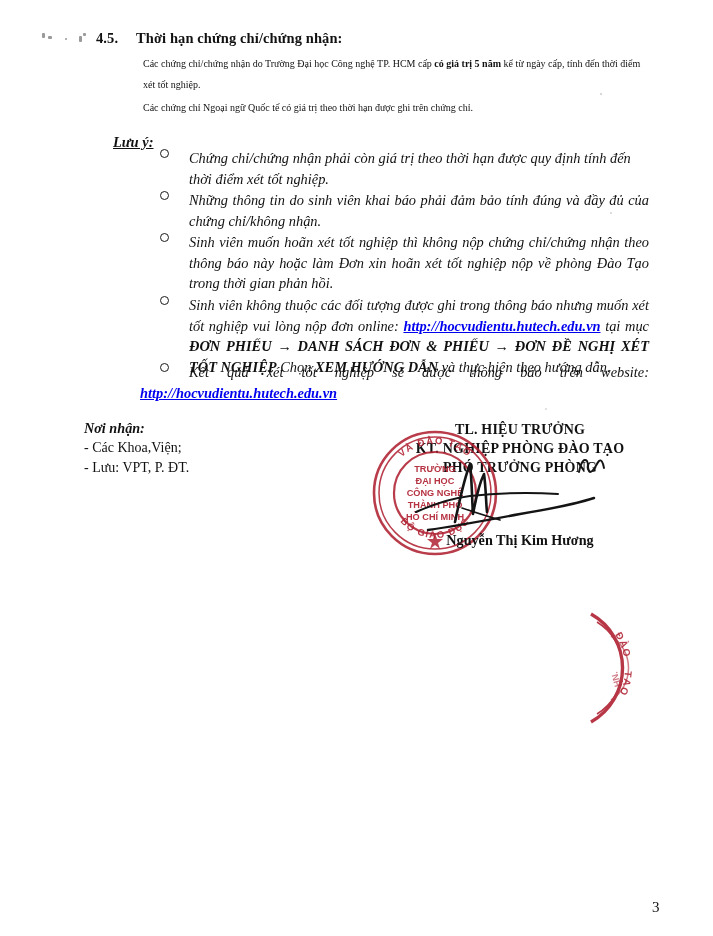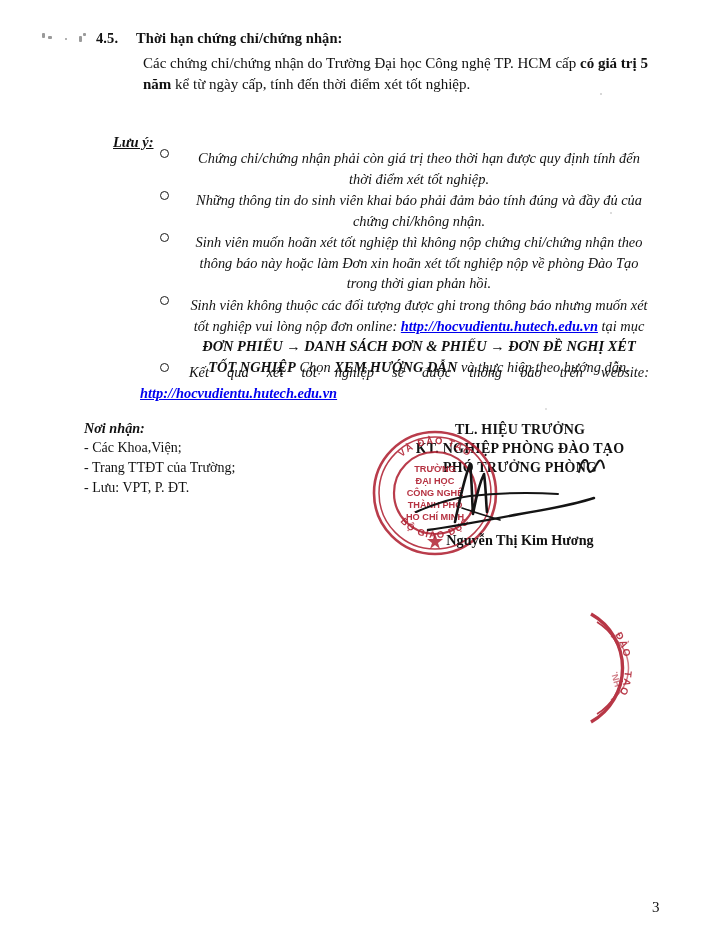--- a/index.html
+++ b/index.html
@@ -39,21 +39,21 @@
   .section-head .num {
     display: inline-block;
     width: 40px;
   }
 
   
   .para {
     position: absolute;
     left: 143px;
     width: 505px;
-    font-size: 15px;
+    font-size: 10px;
     line-height: 21px;
     text-align: left;
   }
   .para b { font-weight: bold; }
 
   #para-1 { top: 53px; }
   #para-2 { top: 97px; }
 
   
   .note-head {
@@ -81,21 +81,20 @@
     width: 9px;
     height: 9px;
     box-sizing: border-box;
     border: 1.3px solid #1a1a1a;
     border-radius: 50%;
     font-size: 0;
   }
   .bullet .btext {
     display: block;
     margin-left: 29px;
-    text-align: center;
   }
 
   #bullet-1 { left: 160px; top: 148px; width: 489px; }
   #bullet-2 { left: 160px; top: 190px; width: 489px; text-align: justify; }
   #bullet-3 { left: 160px; top: 232px; width: 489px; text-align: justify; }
   #bullet-4 { left: 160px; top: 295px; width: 489px; text-align: justify; }
   #bullet-5 { left: 160px; top: 362px; width: 489px; }
 
   #bullet-5 .btext { text-align: justify; }
   #bullet-5 .btext::after {
@@ -227,20 +226,21 @@
   <div class="speck" style="left:545px;top:408px;width:2px;height:2px;opacity:.4;"></div>
 
   <div class="section-head">
     <span class="num">4.5.</span><span>Thời hạn chứng chỉ/chứng nhận:</span>
   </div>
 
   <div class="para" id="para-1">
     <span>Các chứng chỉ/chứng nhận do Trường Đại học Công nghệ TP. HCM cấp </span><b>có giá trị 5 năm</b><span> kể từ ngày cấp, tính đến thời điểm xét tốt nghiệp.</span>
   </div>
 
+  <div class="para" id="para-2">Các chứng chỉ Ngoại ngữ Quốc tế có giá trị theo thời hạn được ghi trên chứng chỉ.</div>
 
   <div class="note-head">Lưu ý:</div>
 
   <div class="bullet" id="bullet-1">
     <span class="marker"></span>
     <span class="btext">Chứng chỉ/chứng nhận phải còn giá trị theo thời hạn được quy định tính đến thời điểm xét tốt nghiệp.</span>
   </div>
 
   <div class="bullet" id="bullet-2">
     <span class="marker"></span>
@@ -260,21 +260,20 @@
   <div class="bullet" id="bullet-5">
     <span class="marker"></span>
     <span class="btext">Kết quả xét tốt nghiệp sẽ được thông báo trên website:</span>
   </div>
 
   <a class="url-line" href="#">http://hocvudientu.hutech.edu.vn</a>
 
   <div class="recipients">
     <div class="rhead">Nơi nhận:</div>
     <div>- Các Khoa,Viện;</div>
-    <div>- Trang TTĐT của Trường;</div>
     <div>- Lưu: VPT, P. ĐT.</div>
   </div>
 
   <div class="signblock">
     <div class="l1">TL. HIỆU TRƯỞNG</div>
     <div class="l2">KT. NGHIỆP PHÒNG ĐÀO TẠO</div>
     <div class="l3">PHÓ TRƯỞNG PHÒNG</div>
   </div>
 
   <div class="stamp">

